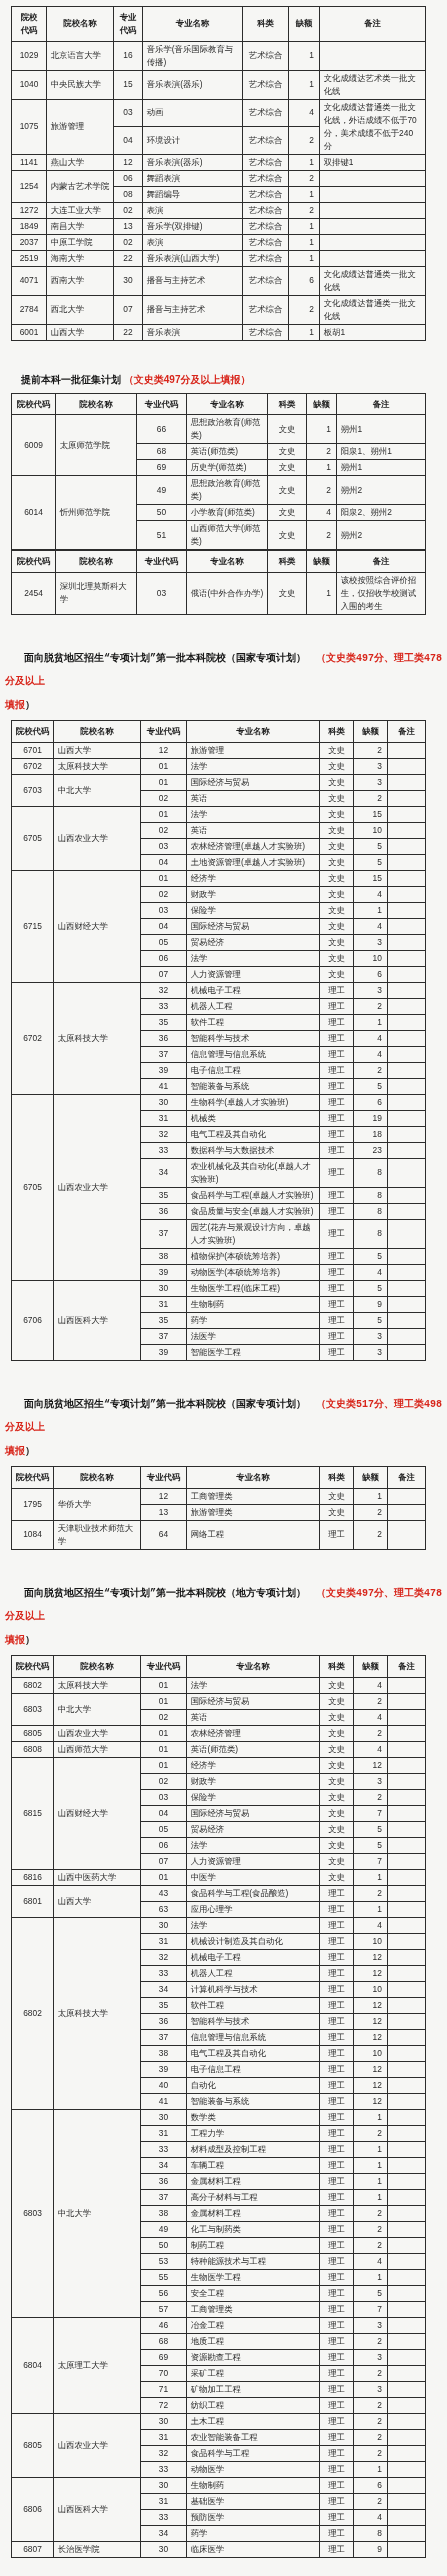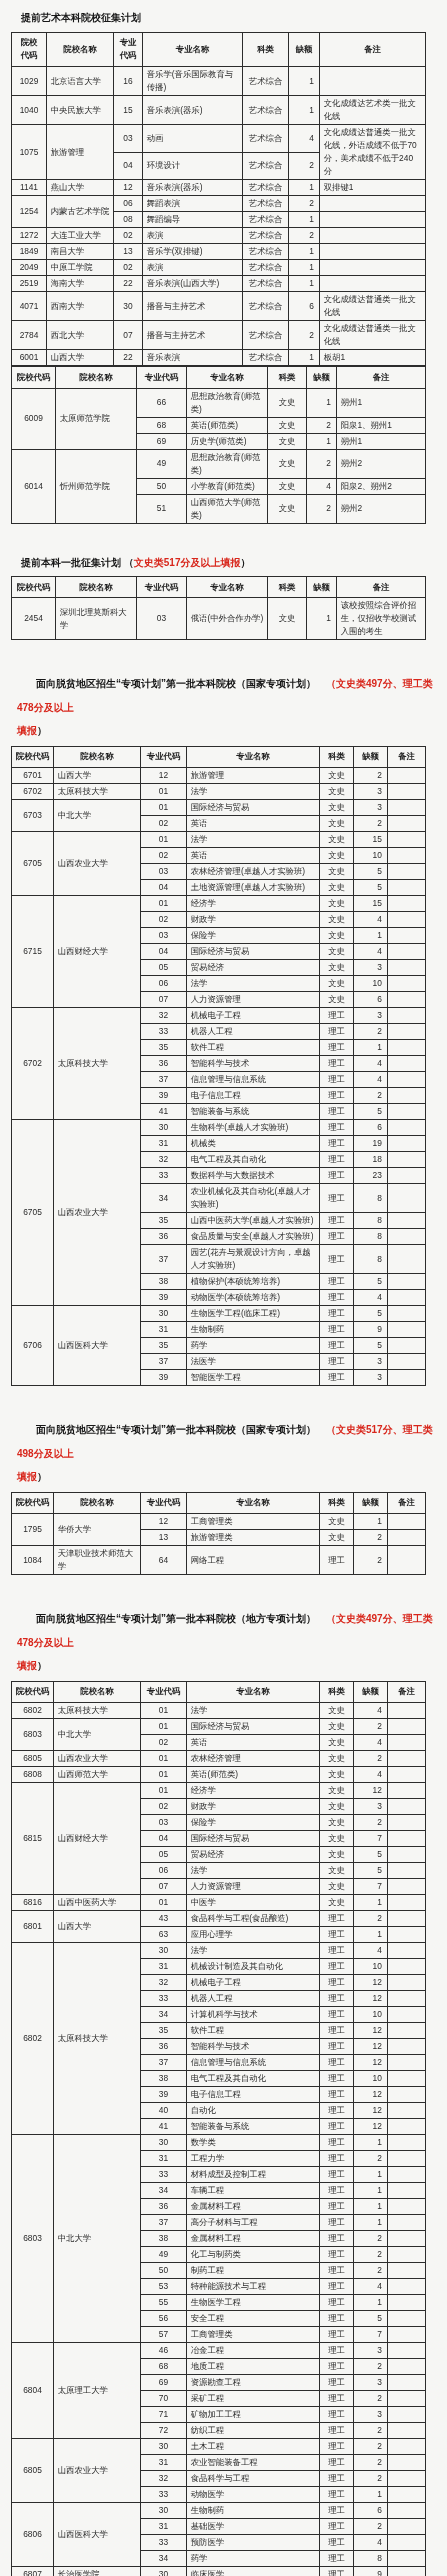--- a/index.html
+++ b/index.html
@@ -13,24 +13,25 @@
   #doc{padding-top:6.3px;}
   .sec-title{
     font-size:10px;
     font-weight:bold;
     color:#171717;
     line-height:14px;
     margin:32px 3.1px 6.3px 21px;
   }
   .sec-title.first{margin-top:5.2px;}
   .sec-title.hang{
-    margin-left:17px;
+    margin-left:5px;
     text-indent:19px;
     line-height:23.5px;
     margin-bottom:3.1px;
+    font-family:Liberation Mono, monospace;
   }
   .tp-k{color:#171717;}
   .tp-r{color:#d8261b;white-space:pre-line;}
   table.plan{
     border-collapse:collapse;
     table-layout:fixed;
     width:415px;
     margin-left:11px;
     border:1px solid #2c2c2c;
   }
@@ -51,21 +52,20 @@
     color:#222;
   }
   td.c{text-align:center;}
   td.num{text-align:right;padding-right:5.2px;}
   td.l{text-align:left;}
 </style>
 </head>
 <body>
 
 <div id="doc">
-    <div class="sec-title first"><span class="tp-k">提前艺术本科院校征集计划</span></div>
     <table class="plan">
       <colgroup>
         <col style="width: 35px;">
         <col style="width: 67px;">
         <col style="width: 29px;">
         <col style="width: 100px;">
         <col style="width: 46px;">
         <col style="width: 31px;">
         <col style="width: 106px;">
       </colgroup>
@@ -153,21 +153,21 @@
         <tr>
           <td class="c" rowspan="1">1849</td>
           <td class="l" rowspan="1">南昌大学</td>
           <td class="c">13</td>
           <td class="l">音乐学(双排键)</td>
           <td class="c">艺术综合</td>
           <td class="num">1</td>
           <td class="l"></td>
         </tr>
         <tr>
-          <td class="c" rowspan="1">2049</td>
+          <td class="c" rowspan="1">2037</td>
           <td class="l" rowspan="1">中原工学院</td>
           <td class="c">02</td>
           <td class="l">表演</td>
           <td class="c">艺术综合</td>
           <td class="num">1</td>
           <td class="l"></td>
         </tr>
         <tr>
           <td class="c" rowspan="1">2519</td>
           <td class="l" rowspan="1">海南大学</td>
@@ -199,20 +199,21 @@
           <td class="c" rowspan="1">6001</td>
           <td class="l" rowspan="1">山西大学</td>
           <td class="c">22</td>
           <td class="l">音乐表演</td>
           <td class="c">艺术综合</td>
           <td class="num">1</td>
           <td class="l">板胡1</td>
         </tr>
       </tbody>
     </table>
+    <div class="sec-title"><span class="tp-k">提前本科一批征集计划 </span><span class="tp-r">（文史类497分及以上填报）</span></div>
     <table class="plan">
       <colgroup>
         <col style="width: 44px;">
         <col style="width: 81px;">
         <col style="width: 50px;">
         <col style="width: 81px;">
         <col style="width: 39px;">
         <col style="width: 30px;">
         <col style="width: 89px;">
       </colgroup>
@@ -269,21 +270,20 @@
         </tr>
         <tr>
           <td class="c">51</td>
           <td class="l">山西师范大学(师范类)</td>
           <td class="c">文史</td>
           <td class="num">2</td>
           <td class="l">朔州2</td>
         </tr>
       </tbody>
     </table>
-    <div class="sec-title"><span class="tp-k">提前本科一批征集计划 </span><span class="tp-k">（</span><span class="tp-r">文史类517分及以上填报</span><span class="tp-k">）</span></div>
     <table class="plan">
       <colgroup>
         <col style="width: 44px;">
         <col style="width: 81px;">
         <col style="width: 50px;">
         <col style="width: 81px;">
         <col style="width: 39px;">
         <col style="width: 30px;">
         <col style="width: 89px;">
       </colgroup>
@@ -532,21 +532,21 @@
         </tr>
         <tr>
           <td class="c">34</td>
           <td class="l">农业机械化及其自动化(卓越人才实验班)</td>
           <td class="c">理工</td>
           <td class="num">8</td>
           <td class="l"></td>
         </tr>
         <tr>
           <td class="c">35</td>
-          <td class="l">山西中医药大学(卓越人才实验班)</td>
+          <td class="l">食品科学与工程(卓越人才实验班)</td>
           <td class="c">理工</td>
           <td class="num">8</td>
           <td class="l"></td>
         </tr>
         <tr>
           <td class="c">36</td>
           <td class="l">食品质量与安全(卓越人才实验班)</td>
           <td class="c">理工</td>
           <td class="num">8</td>
           <td class="l"></td>

